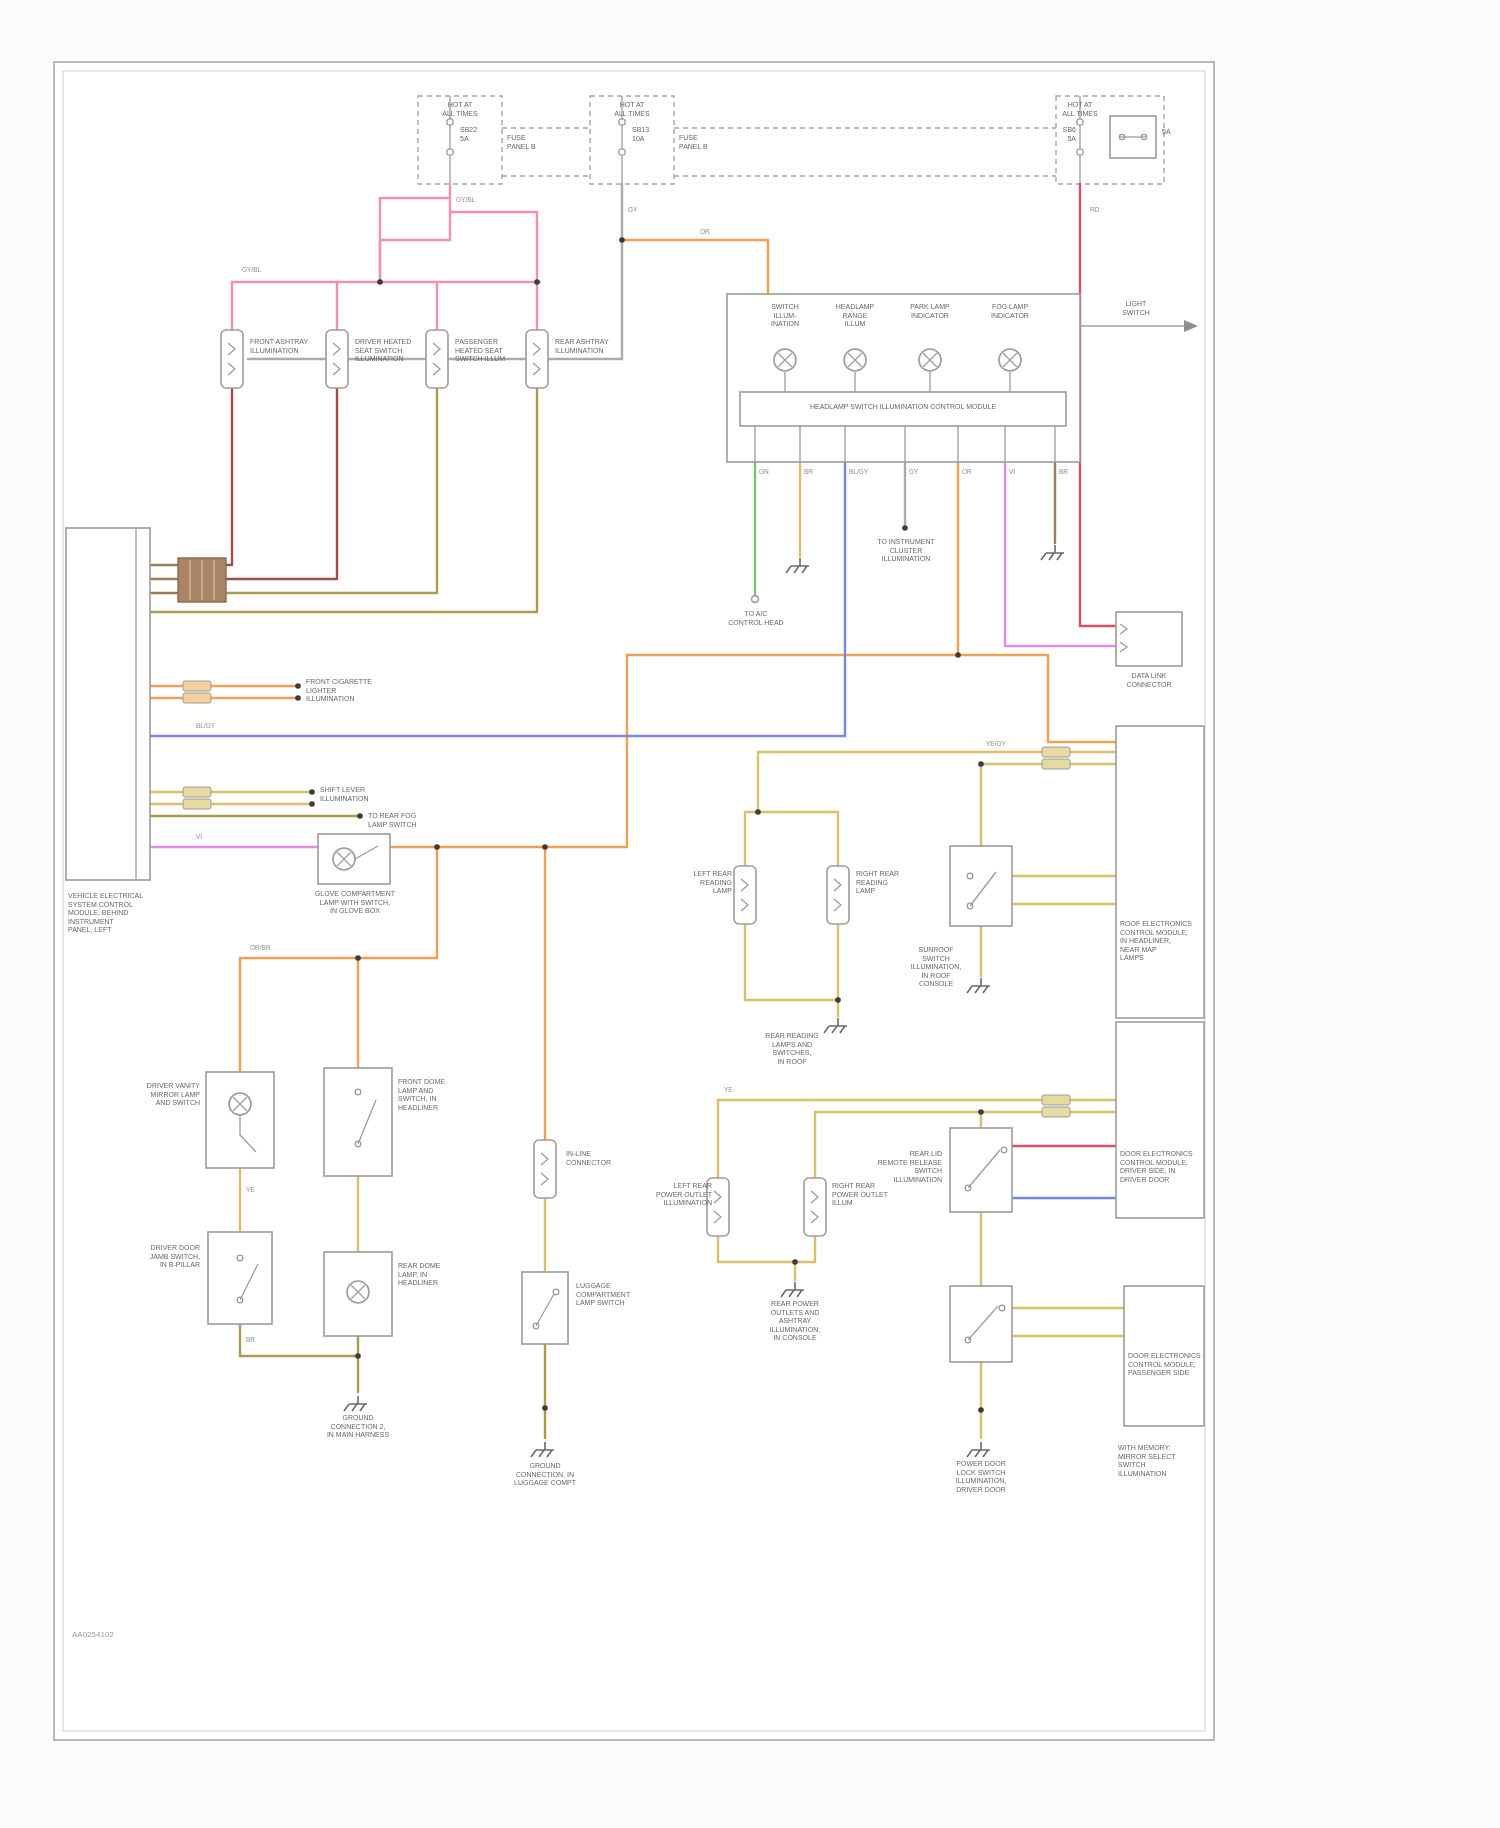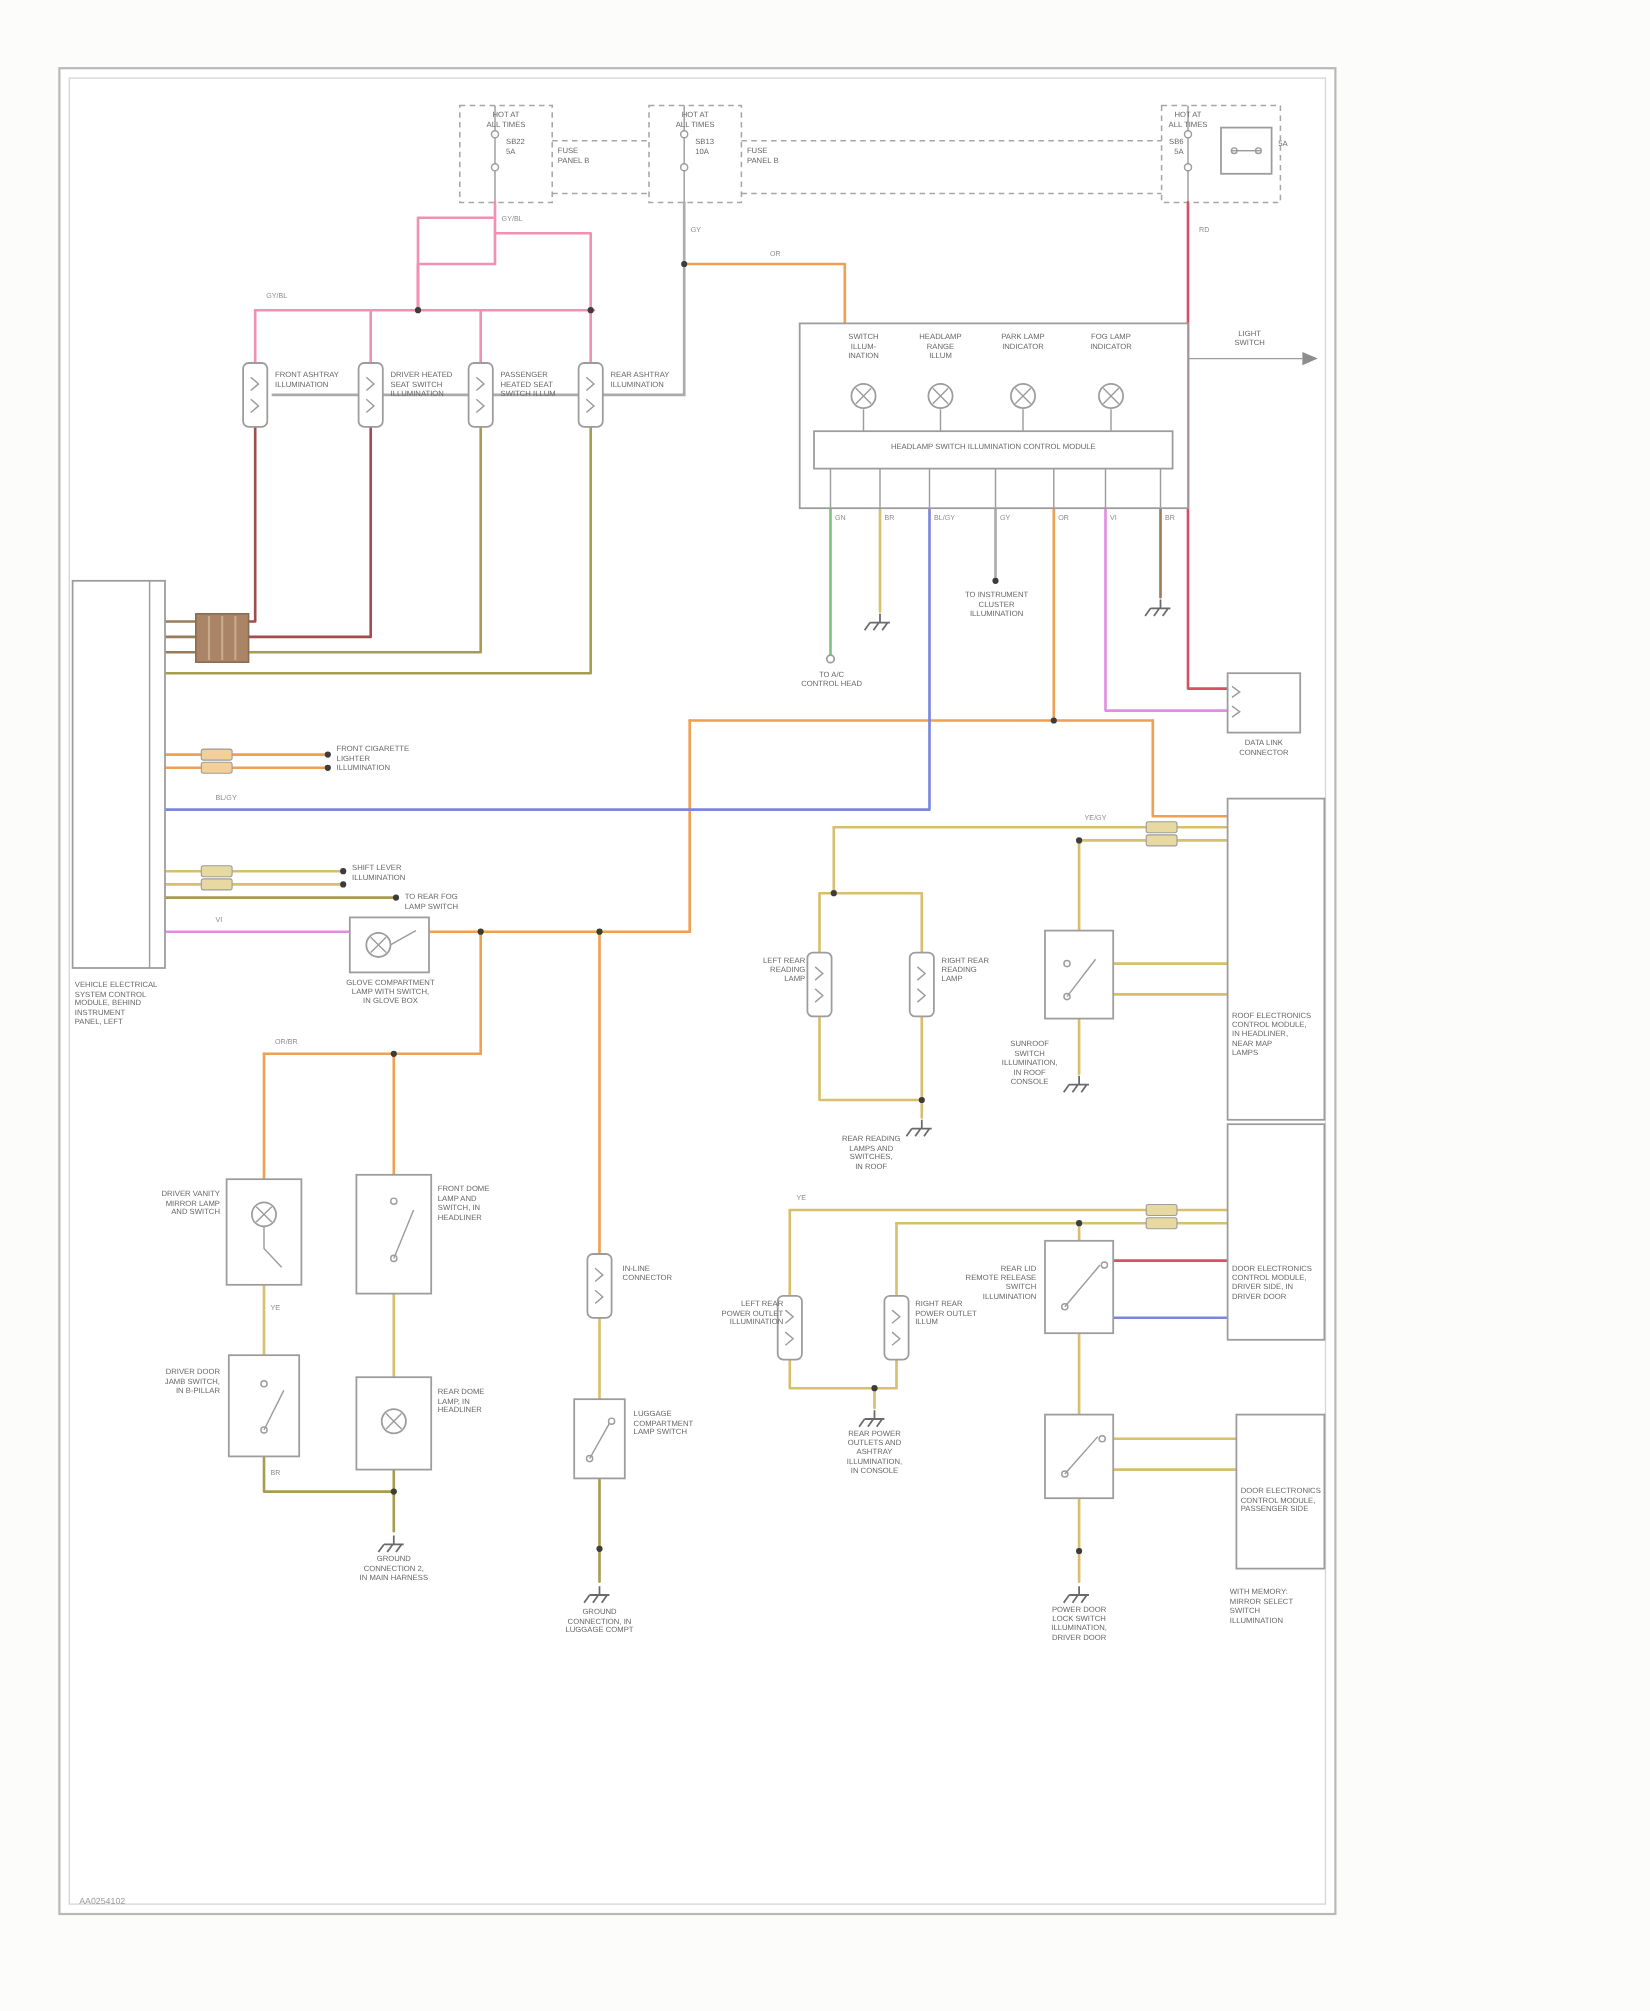--- a/index.html
+++ b/index.html
@@ -460,15 +460,15 @@
 <div class="code" style="left:1009px;top:468px">VI</div>
 <div class="code" style="left:1059px;top:468px">BR</div>
 <div class="code" style="left:196px;top:722px">BL/GY</div>
 <div class="code" style="left:196px;top:833px">VI</div>
 <div class="code" style="left:250px;top:944px">OR/BR</div>
 <div class="code" style="left:246px;top:1186px">YE</div>
 <div class="code" style="left:246px;top:1336px">BR</div>
 <div class="code" style="left:724px;top:1086px">YE</div>
 <div class="code" style="left:986px;top:740px">YE/GY</div>
 
-<div class="idcode" style="left:72px;top:1724px">AA0254102</div>
+<div class="idcode" style="left:72px;top:1630px">AA0254102</div>
 
 </div>
 
 </body></html>

